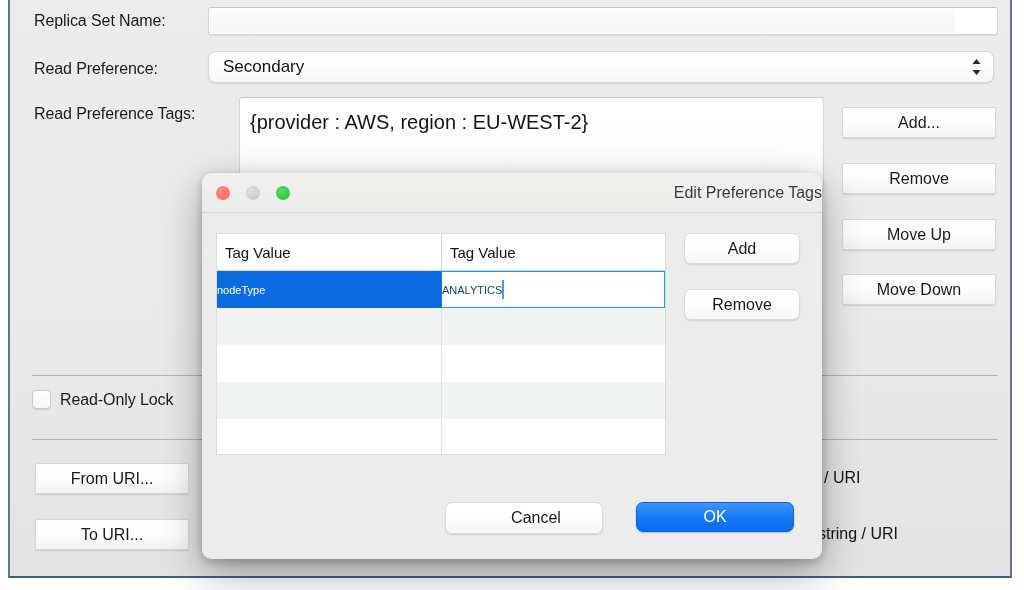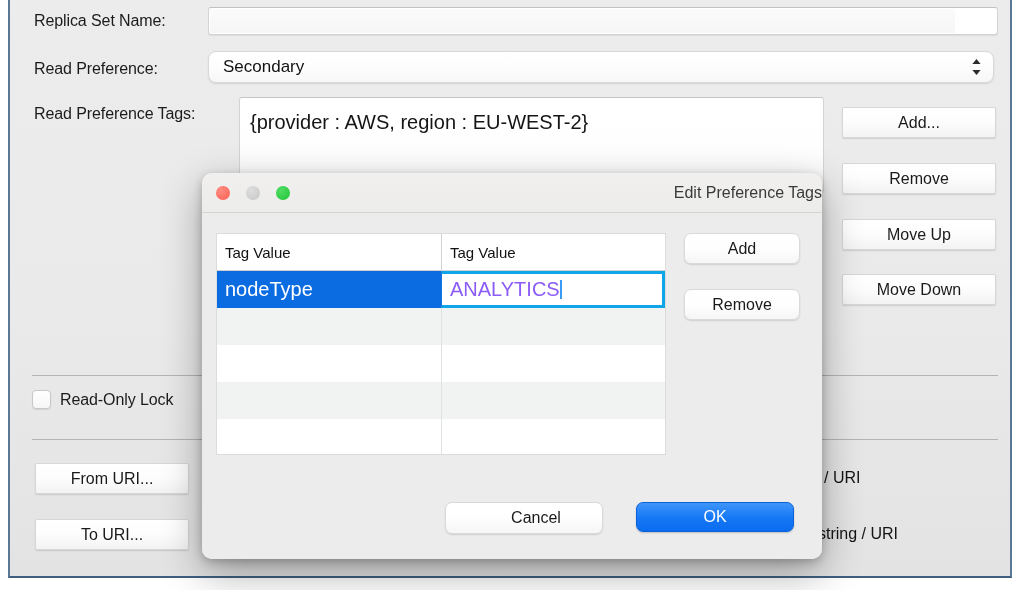--- a/index.html
+++ b/index.html
@@ -197,39 +197,38 @@
     display: flex;
     align-items: center;
     padding-left: 8px;
     box-sizing: border-box;
   }
   .th.name  { width: 224px; }
   .th.value { width: 224px; border-left: 1px solid #d2d2d2; }
 
   .tag-row { display: flex; height: 37px; box-sizing: border-box; }
   .tag-row .cell {
-    font-size: 20px;
-    display: flex;
-    align-items: center;
-    padding-left: 8px;
+    font-size: 11px;
+    display: flex;
+    align-items: center;
     box-sizing: border-box;
     overflow: hidden;
     white-space: nowrap;
   }
   .tag-row .cell.name  { width: 224px; }
   .tag-row .cell.value { width: 224px; border-left: 1px solid #e2e2e2; }
 
   .tag-row.selected .cell.name {
     background: #0a6ce0;
     color: #ffffff;
   }
   .tag-row.selected .cell.value {
     background: #ffffff;
-    color: #8b5cf6;
-    border: 3px solid #0ea5e9;
+    color: #0c4a6e;
+    border: 1px solid #0ea5e9;
     border-left: 1px solid #1175e0;
     box-sizing: border-box;
     position: relative;
   }
   .tag-row.odd  { background: #f1f3f3; }
   .tag-row.even { background: #ffffff; }
   .tag-row.odd .cell.value, .tag-row.even .cell.value { border-left-color: #dfe2e2; }
 
   .caret {
     display: inline-block;

